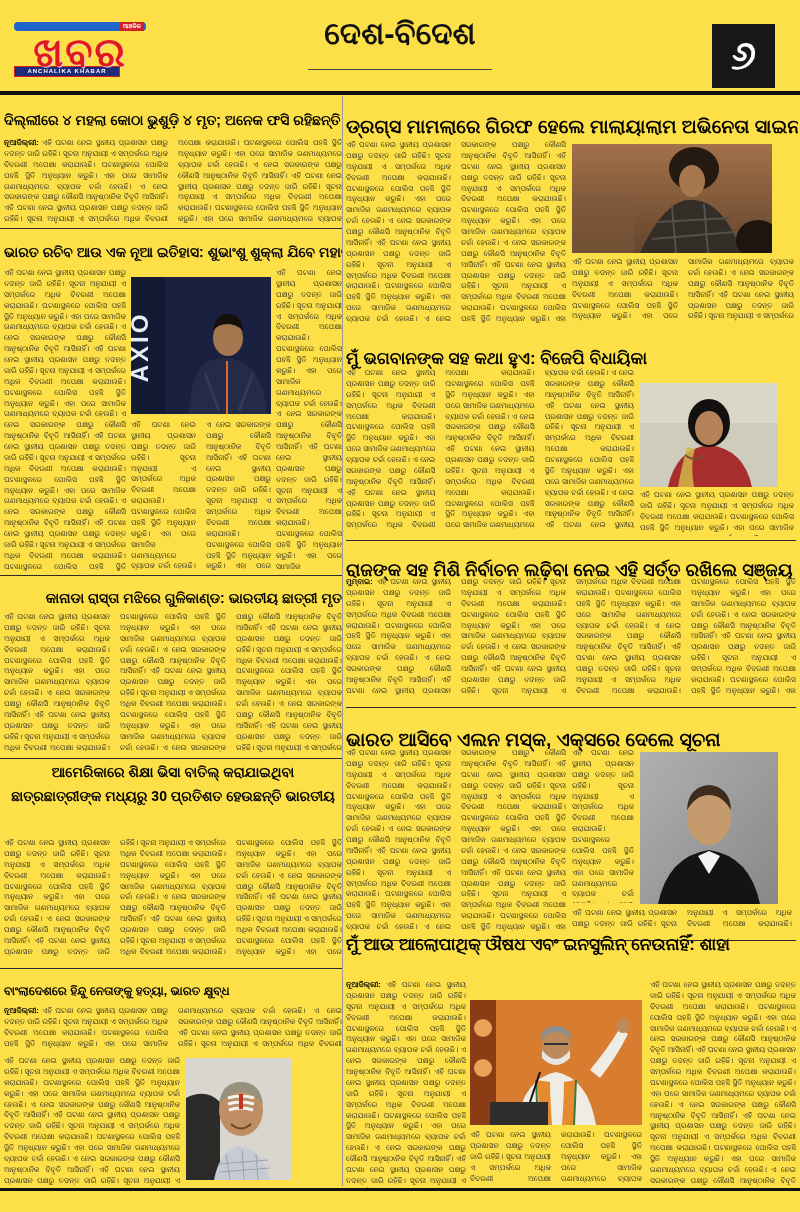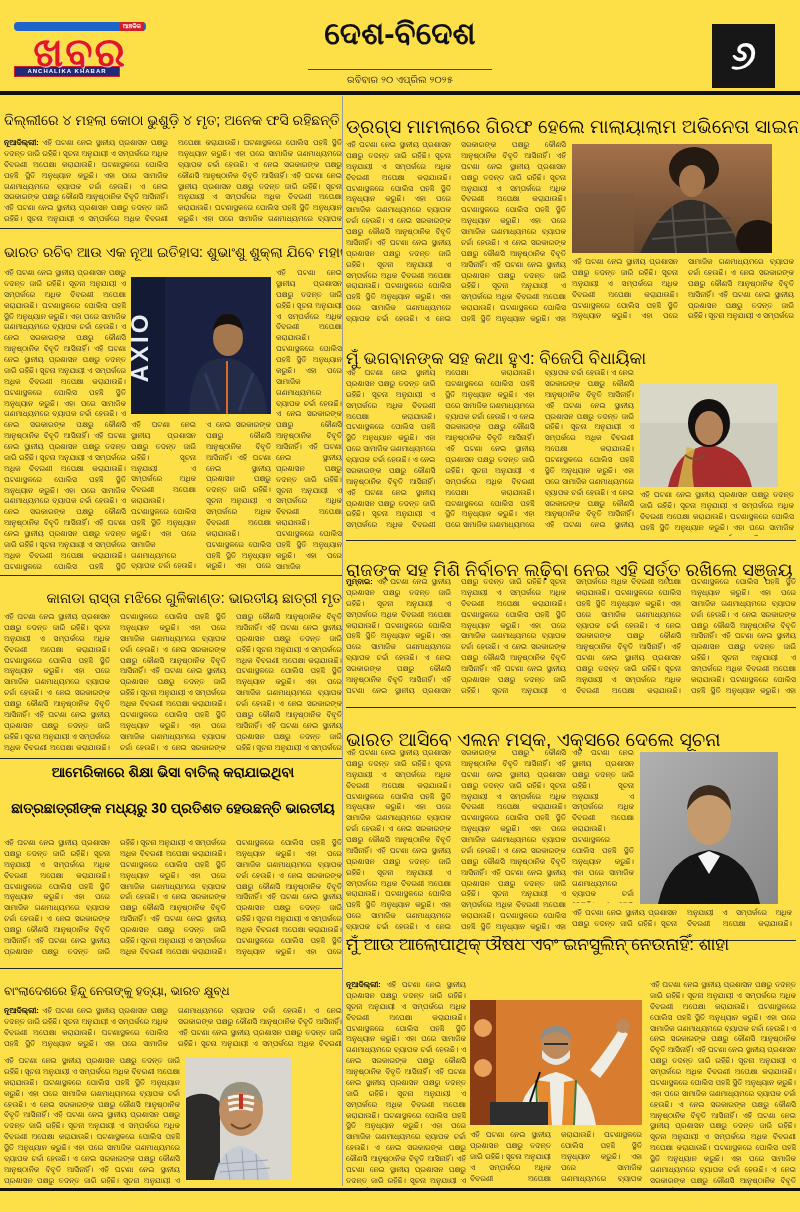--- a/index.html
+++ b/index.html
@@ -14,21 +14,21 @@
              letter-spacing:2px;text-shadow:1px 1px 0 #f6c9c9;}
   .logo-bottombar{width:104px;margin-top:-7px;background:#202a78;border:1px solid #d11f26;
                   color:#fff;font-size:6px;line-height:9px;text-align:center;letter-spacing:1px;font-weight:bold;}
   .section-title{position:absolute;left:0;right:0;top:16px;text-align:center;font-size:31px;font-weight:bold;}
   .title-rule{position:absolute;left:308px;top:69px;width:184px;height:0;border-top:1px solid #444;}
   .date-line{position:absolute;left:0;right:0;top:74px;text-align:center;font-size:10px;color:#222;}
   .page-box{position:absolute;left:712px;top:24px;width:63px;height:64px;background:#171717;color:#fff;
             display:flex;align-items:center;justify-content:center;font-size:40px;font-weight:bold;}
   .header-rule{position:absolute;left:0;top:91px;width:800px;height:4px;background:#101010;}
   
-  .headline{position:absolute;font-weight:normal;color:#000;white-space:nowrap;overflow:hidden;line-height:1.25;}
+  .headline{position:absolute;font-weight:bold;color:#000;white-space:nowrap;overflow:hidden;line-height:1.25;}
   .headline2{position:absolute;font-weight:bold;color:#000;text-align:center;line-height:1.15;overflow:hidden;}
   .body-block{position:absolute;font-size:7.5px;line-height:1.45;text-align:justify;color:#222;
               overflow:hidden;column-gap:10px;}
   .cols2{column-count:2;} .cols3{column-count:3;} .cols4{column-count:4;}
   .dateline{font-weight:bold;color:#000;}
   .photo{position:absolute;overflow:hidden;}
   .photo svg{display:block;width:100%;height:100%;}
   .hrule{position:absolute;height:1px;background:#2a2a2a;}
   .vrule{position:absolute;width:1px;background:#9a9a9a;}
   .bottom-rule{position:absolute;left:0;top:1188px;width:800px;height:3px;background:#101010;}
@@ -41,21 +41,20 @@
   <div class="logo">
     <div class="logo-topbar">
       <span class="logo-tag">ଆଞ୍ଚଳିକ</span>
     </div>
     <div class="logo-main">ଖବର</div>
     <div class="logo-bottombar">ANCHALIKA KHABAR</div>
   </div>
 
   <div class="section-title">ଦେଶ-ବିଦେଶ</div>
   <div class="title-rule"></div>
-  <div class="date-line">ରବିବାର ୨୦ ଏପ୍ରିଲ ୨୦୨୫</div>
 
   <div class="page-box">
     <span>୬</span>
   </div>
 
   <div class="header-rule"></div>
   <div class="vrule" style="left:342px;top:96px;height:1090px;"></div>
 
   <section>
     <h2 class="headline" style="left:4px;top:100px;width:338px;font-size:14px;">ଦିଲ୍ଲୀରେ ୪ ମହଲା କୋଠା ଭୁଶୁଡ଼ି ୪ ମୃତ; ଅନେକ ଫସି ରହିଛନ୍ତି</h2>
@@ -183,21 +182,21 @@
       </svg>
     </div>
     <div class="body-block cols2" style="left:572px;top:908px;width:220px;height:30px;">
       <span>ଏହି ଘଟଣା ନେଇ ସ୍ଥାନୀୟ ପ୍ରଶାସନ ପକ୍ଷରୁ ତଦନ୍ତ ଜାରି ରହିଛି। ସୂଚନା ଅନୁଯାୟୀ ଏ ସମ୍ପର୍କରେ ଅଧିକ ବିବରଣୀ ଅପେକ୍ଷା କରାଯାଉଛି। ଘଟଣାସ୍ଥଳରେ ପୋଲିସ ପହଞ୍ଚି ସ୍ଥିତି ଅନୁଧ୍ୟାନ କରୁଛି। ଏହା ପରେ ସାମାଜିକ ଗଣମାଧ୍ୟମରେ ବ୍ୟାପକ ଚର୍ଚ୍ଚା ହେଉଛି। ଏ ନେଇ ସରକାରଙ୍କ ପକ୍ଷରୁ କୌଣସି ଆନୁଷ୍ଠାନିକ ବିବୃତି ଆସିନାହିଁ।</span>
     </div>
   </section>
   <div class="hrule" style="left:346px;top:940px;width:450px;"></div>
 
   <section>
     <div class="headline2" style="left:4px;top:764px;width:338px;height:64px;font-size:14px;">
-      <div style="margin-bottom:20px;">ଆମେରିକାରେ ଶିକ୍ଷା ଭିସା ବାତିଲ୍ କରାଯାଇଥିବା</div>
+      <div style="margin-bottom:8px;">ଆମେରିକାରେ ଶିକ୍ଷା ଭିସା ବାତିଲ୍ କରାଯାଇଥିବା</div>
       <div>ଛାତ୍ରଛାତ୍ରୀଙ୍କ ମଧ୍ୟରୁ 30 ପ୍ରତିଶତ ହେଉଛନ୍ତି ଭାରତୀୟ</div>
     </div>
     <div class="body-block cols3" style="left:4px;top:838px;width:338px;height:128px;">
       <span>ଏହି ଘଟଣା ନେଇ ସ୍ଥାନୀୟ ପ୍ରଶାସନ ପକ୍ଷରୁ ତଦନ୍ତ ଜାରି ରହିଛି। ସୂଚନା ଅନୁଯାୟୀ ଏ ସମ୍ପର୍କରେ ଅଧିକ ବିବରଣୀ ଅପେକ୍ଷା କରାଯାଉଛି। ଘଟଣାସ୍ଥଳରେ ପୋଲିସ ପହଞ୍ଚି ସ୍ଥିତି ଅନୁଧ୍ୟାନ କରୁଛି। ଏହା ପରେ ସାମାଜିକ ଗଣମାଧ୍ୟମରେ ବ୍ୟାପକ ଚର୍ଚ୍ଚା ହେଉଛି। ଏ ନେଇ ସରକାରଙ୍କ ପକ୍ଷରୁ କୌଣସି ଆନୁଷ୍ଠାନିକ ବିବୃତି ଆସିନାହିଁ। ଏହି ଘଟଣା ନେଇ ସ୍ଥାନୀୟ ପ୍ରଶାସନ ପକ୍ଷରୁ ତଦନ୍ତ ଜାରି ରହିଛି। ସୂଚନା ଅନୁଯାୟୀ ଏ ସମ୍ପର୍କରେ ଅଧିକ ବିବରଣୀ ଅପେକ୍ଷା କରାଯାଉଛି। ଘଟଣାସ୍ଥଳରେ ପୋଲିସ ପହଞ୍ଚି ସ୍ଥିତି ଅନୁଧ୍ୟାନ କରୁଛି। ଏହା ପରେ ସାମାଜିକ ଗଣମାଧ୍ୟମରେ ବ୍ୟାପକ ଚର୍ଚ୍ଚା ହେଉଛି। ଏ ନେଇ ସରକାରଙ୍କ ପକ୍ଷରୁ କୌଣସି ଆନୁଷ୍ଠାନିକ ବିବୃତି ଆସିନାହିଁ। ଏହି ଘଟଣା ନେଇ ସ୍ଥାନୀୟ ପ୍ରଶାସନ ପକ୍ଷରୁ ତଦନ୍ତ ଜାରି ରହିଛି। ସୂଚନା ଅନୁଯାୟୀ ଏ ସମ୍ପର୍କରେ ଅଧିକ ବିବରଣୀ ଅପେକ୍ଷା କରାଯାଉଛି। ଘଟଣାସ୍ଥଳରେ ପୋଲିସ ପହଞ୍ଚି ସ୍ଥିତି ଅନୁଧ୍ୟାନ କରୁଛି। ଏହା ପରେ ସାମାଜିକ ଗଣମାଧ୍ୟମରେ ବ୍ୟାପକ ଚର୍ଚ୍ଚା ହେଉଛି। ଏ ନେଇ ସରକାରଙ୍କ ପକ୍ଷରୁ କୌଣସି ଆନୁଷ୍ଠାନିକ ବିବୃତି ଆସିନାହିଁ। ଏହି ଘଟଣା ନେଇ ସ୍ଥାନୀୟ ପ୍ରଶାସନ ପକ୍ଷରୁ ତଦନ୍ତ ଜାରି ରହିଛି। ସୂଚନା ଅନୁଯାୟୀ ଏ ସମ୍ପର୍କରେ ଅଧିକ ବିବରଣୀ ଅପେକ୍ଷା କରାଯାଉଛି। ଘଟଣାସ୍ଥଳରେ ପୋଲିସ ପହଞ୍ଚି ସ୍ଥିତି ଅନୁଧ୍ୟାନ କରୁଛି। ଏହା ପରେ ସାମାଜିକ ଗଣମାଧ୍ୟମରେ ବ୍ୟାପକ ଚର୍ଚ୍ଚା ହେଉଛି। ଏ ନେଇ ସରକାରଙ୍କ ପକ୍ଷରୁ କୌଣସି ଆନୁଷ୍ଠାନିକ ବିବୃତି ଆସିନାହିଁ। ଏହି ଘଟଣା ନେଇ ସ୍ଥାନୀୟ ପ୍ରଶାସନ ପକ୍ଷରୁ ତଦନ୍ତ ଜାରି ରହିଛି। ସୂଚନା ଅନୁଯାୟୀ ଏ ସମ୍ପର୍କରେ ଅଧିକ ବିବରଣୀ ଅପେକ୍ଷା କରାଯାଉଛି। ଘଟଣାସ୍ଥଳରେ ପୋଲିସ ପହଞ୍ଚି ସ୍ଥିତି ଅନୁଧ୍ୟାନ କରୁଛି। ଏହା ପରେ ସାମାଜିକ ଗଣମାଧ୍ୟମରେ ବ୍ୟାପକ ଚର୍ଚ୍ଚା ହେଉଛି। ଏ ନେଇ ସରକାରଙ୍କ ପକ୍ଷରୁ କୌଣସି ଆନୁଷ୍ଠାନିକ ବିବୃତି ଆସିନାହିଁ। ଏହି ଘଟଣା ନେଇ ସ୍ଥାନୀୟ ପ୍ରଶାସନ ପକ୍ଷରୁ ତଦନ୍ତ ଜାରି ରହିଛି। ସୂଚନା ଅନୁଯାୟୀ ଏ ସମ୍ପର୍କରେ ଅଧିକ ବିବରଣୀ ଅପେକ୍ଷା କରାଯାଉଛି। ଘଟଣାସ୍ଥଳରେ ପୋଲିସ ପହଞ୍ଚି ସ୍ଥିତି ଅନୁଧ୍ୟାନ କରୁଛି। ଏହା ପରେ ସାମାଜିକ ଗଣମାଧ୍ୟମରେ ବ୍ୟାପକ ଚର୍ଚ୍ଚା ହେଉଛି। ଏ ନେଇ ସରକାରଙ୍କ ପକ୍ଷରୁ କୌଣସି ଆନୁଷ୍ଠାନିକ ବିବୃତି ଆସିନାହିଁ।</span>
     </div>
   </section>
   <div class="hrule" style="left:0;top:968px;width:342px;"></div>
 
   <section>
     <h2 class="headline" style="left:346px;top:920px;width:452px;font-size:17px;">ମୁଁ ଆଉ ଆଲୋପାଥିକ୍ ଔଷଧ ଏବଂ ଇନସୁଲିନ୍ ନେଉନାହିଁ: ଶାହା</h2>

